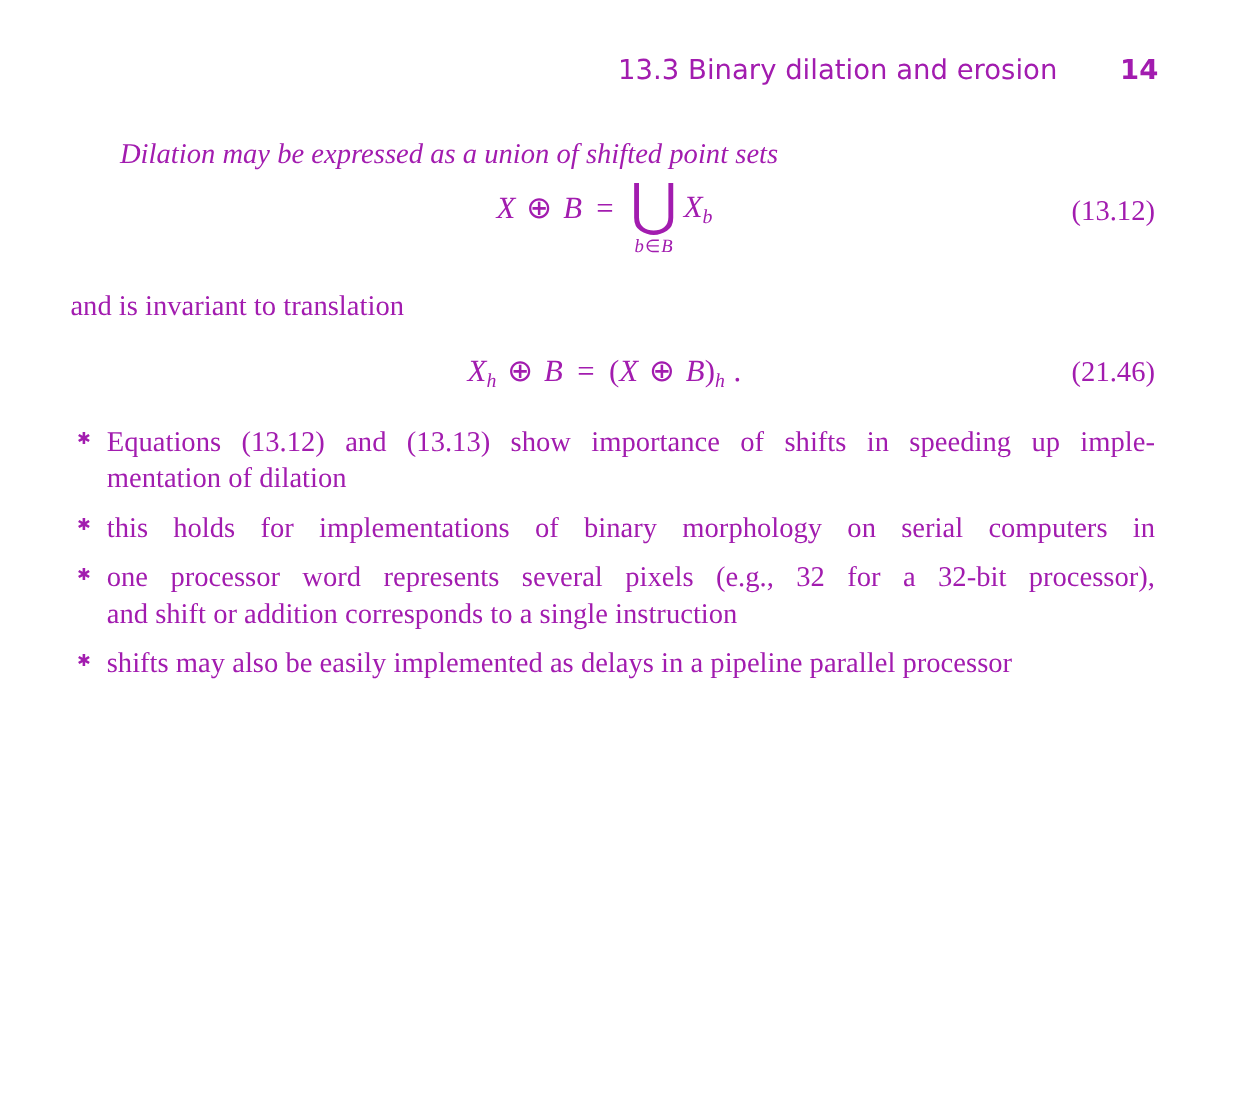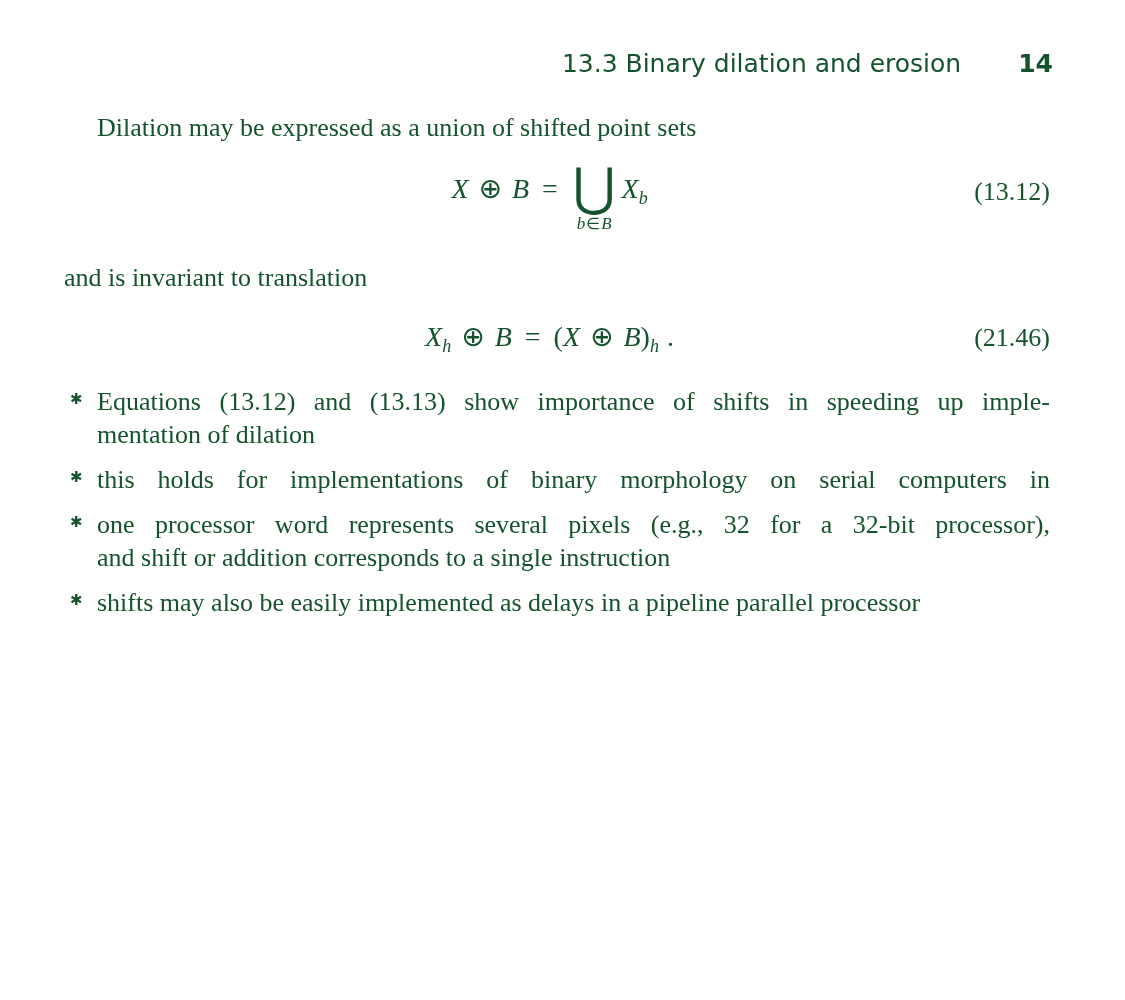--- a/index.html
+++ b/index.html
@@ -3,44 +3,45 @@
 <meta charset="utf-8">
 <style>
   html, body { margin: 0; padding: 0; background: #ffffff; }
   .page {
     position: relative;
     width: 1125px;
     height: 1000px;
     background: #ffffff;
     overflow: hidden;
     font-family: "Liberation Serif", "DejaVu Serif", serif;
-    color: #14532d;
+    color: #a21caf;
   }
 
   
   .header {
     position: absolute;
     top: 49px;
     right: 72px;
     display: flex;
     align-items: baseline;
     gap: 57px;
     font-family: "DejaVu Sans", "Liberation Sans", sans-serif;
   }
   .section { font-size: 25px; }
   .pagenum { font-size: 25px; font-weight: bold; }
 
   
   .intro {
     position: absolute;
     top: 111px;
     left: 97px;
-    margin: 0;
+    margin: 12px;
     font-size: 26px;
     line-height: 33px;
+    font-style: italic;
   }
   .para2 {
     position: absolute;
     top: 261px;
     left: 64px;
     margin: 0;
     font-size: 26px;
     line-height: 33px;
   }
 

